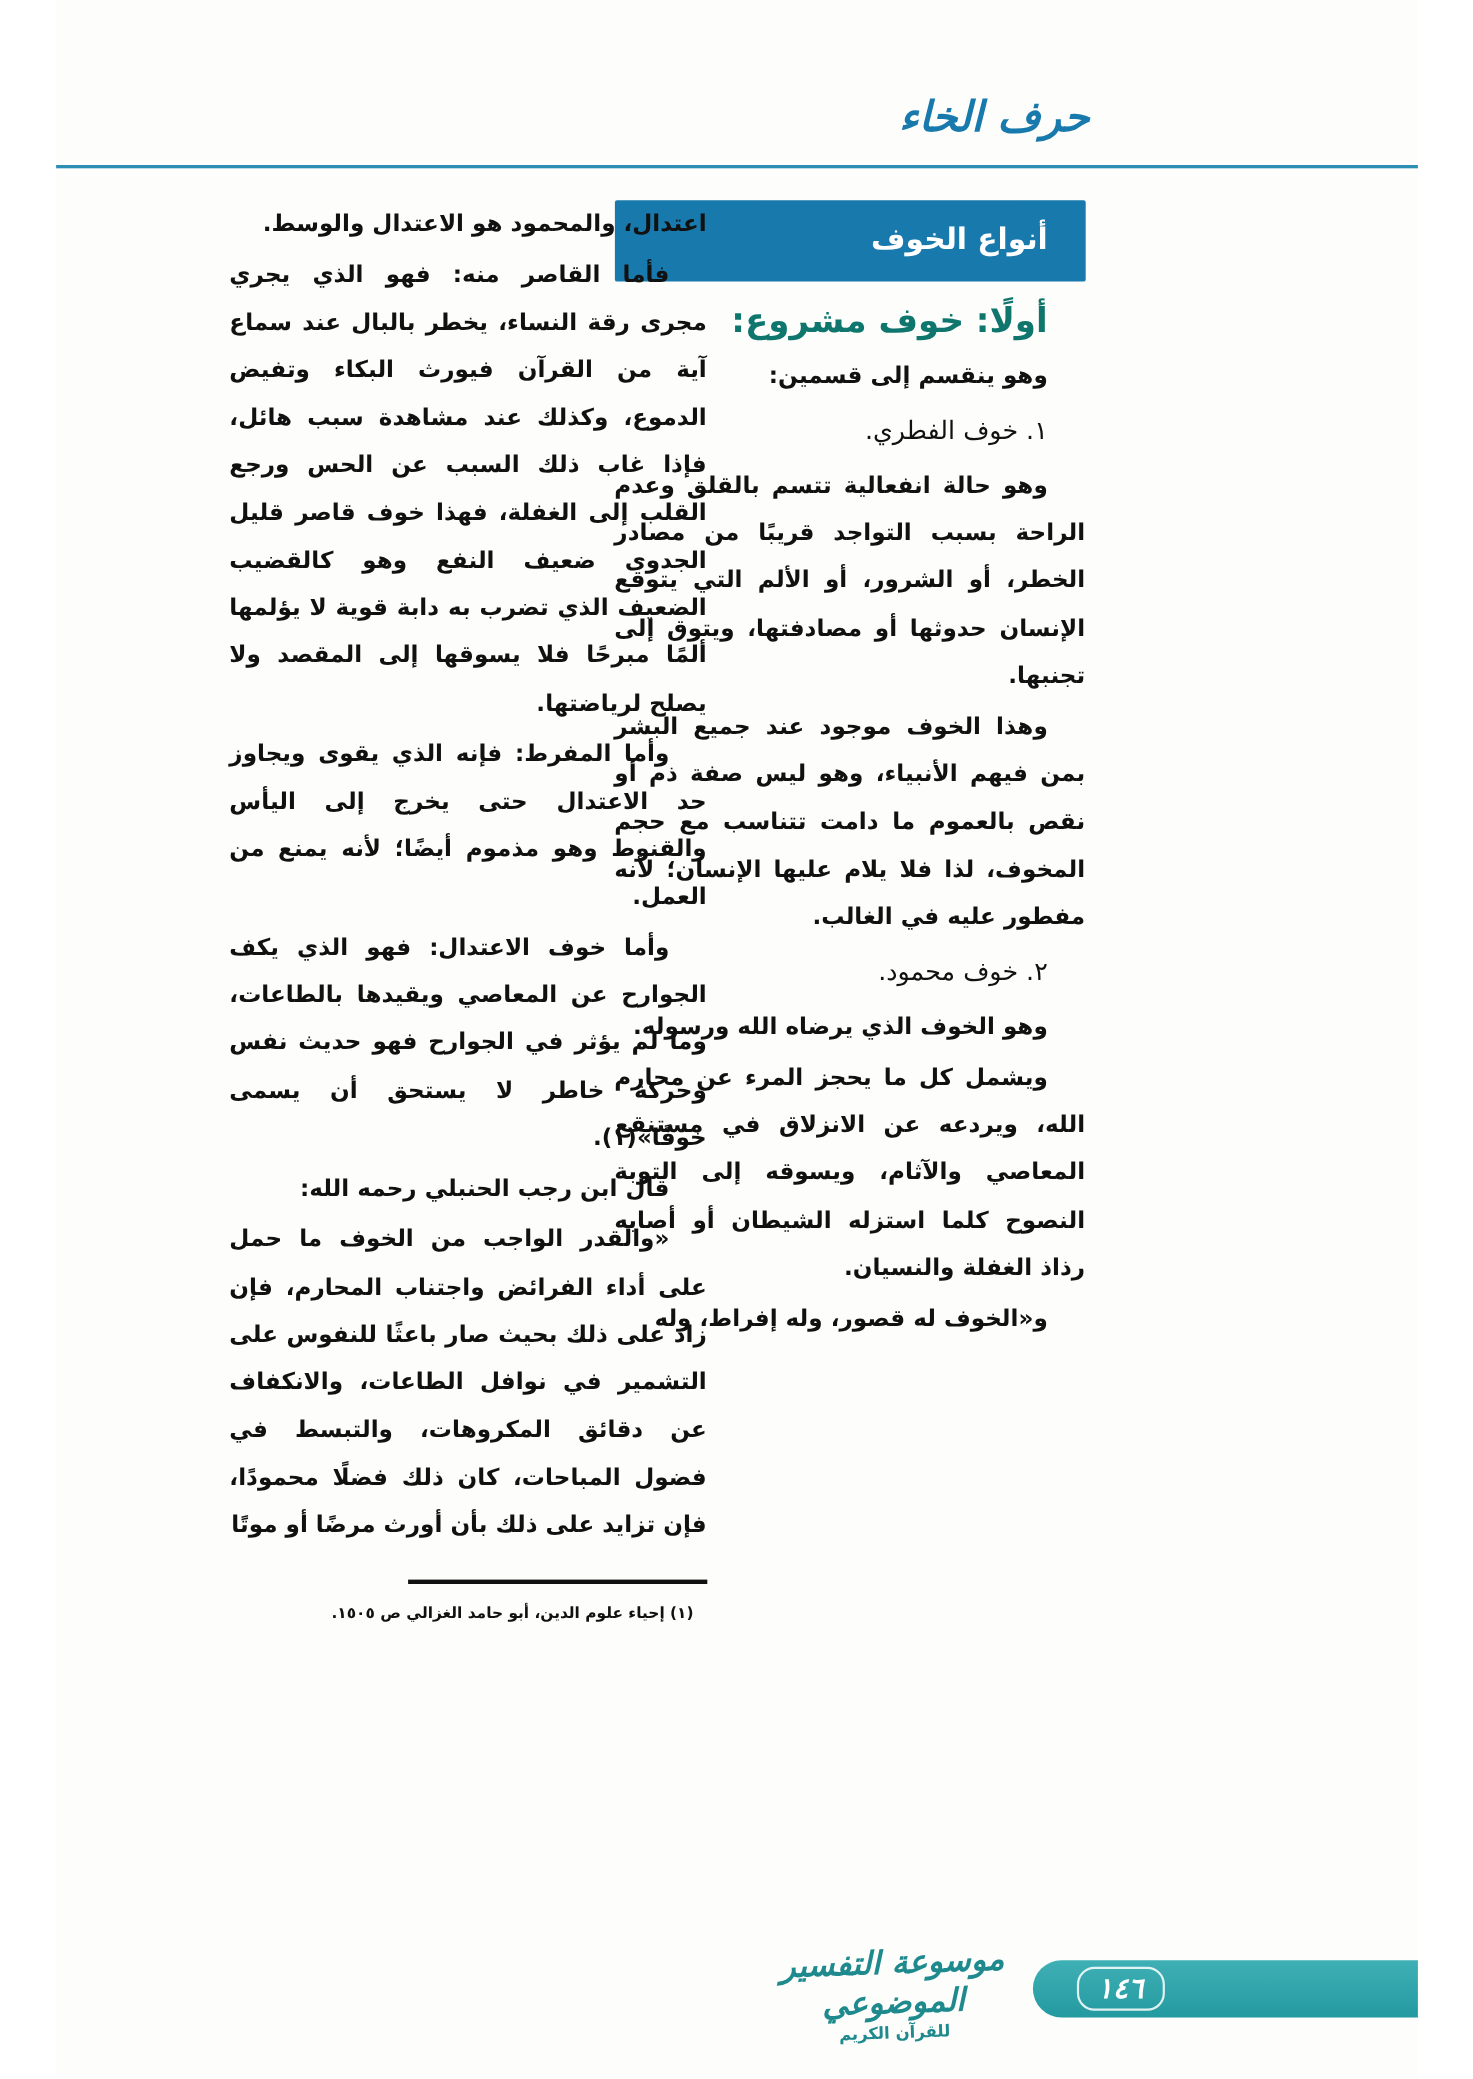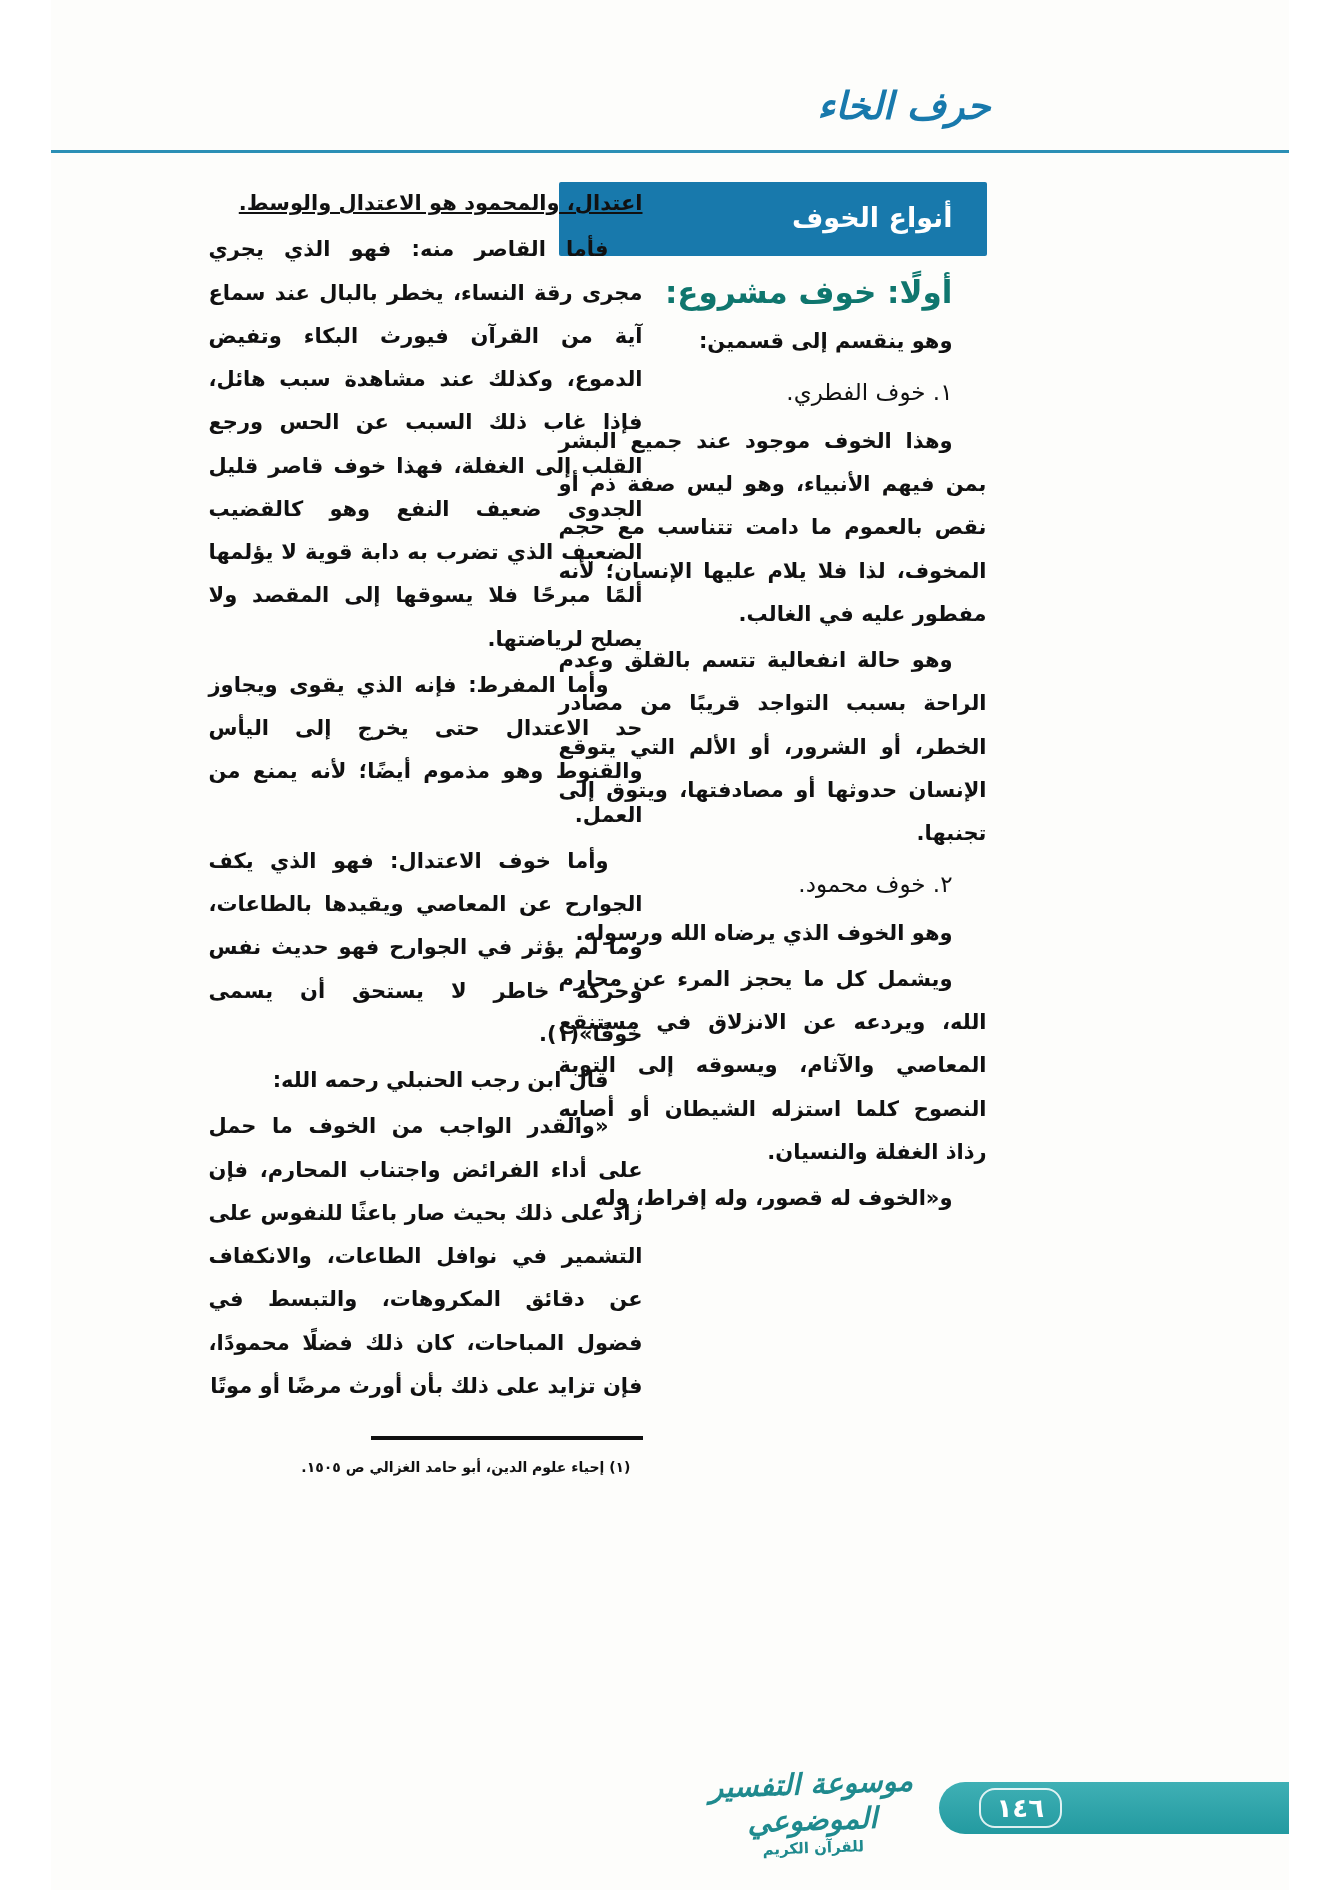--- a/index.html
+++ b/index.html
@@ -26,21 +26,21 @@
   }
   
   .col {
     position:absolute; top:182px;
     font-size:21px; font-weight:700; line-height:2.06;
     text-align:justify;
   }
   .col-right { right:302px; width:428px; }
   .col-left  { left:158px;  width:434px; }
   p.body { text-indent:34px; margin-bottom:3px; }
-  p.body.no-indent { text-indent:0;text-decoration:underline; }
+  p.body.no-indent { text-indent:0; }
   .section-box {
     background:#1879ac; color:#ffffff;
     text-align:right; font-size:27px; font-weight:bold;
     padding:8px 0 10px; margin-bottom:20px; border-radius:2px;
     text-indent:0;
   }
   .blue-heading {
     color:#0f766e; font-size:31px; font-weight:bold;
     margin:12px 0 10px; line-height:1.6; text-indent:6px;
     text-align:right;
@@ -72,37 +72,38 @@
     background:linear-gradient(180deg,#3fb0b5,#239aa0);
     border-radius:28px 0 0 28px;
   }
   .page-number {
     position:absolute; top:6px; left:40px;
     height:40px; min-width:80px;
     border:2px solid rgba(255,255,255,.85); border-radius:16px;
     color:#ffffff; font-size:26px; font-weight:bold;
     display:flex; align-items:center; justify-content:center;
     padding:0 16px;
+    font-style:italic;
   }
 </style>
 </head>
 <body>
 
 <div class="page">
 
   <div class="header-title">حرف الخاء</div>
   <div class="header-rule"></div>
 
   <div class="col col-right">
     <p class="body section-box">أنواع الخوف</p>
     <p class="body blue-heading">أولًا: خوف مشروع:</p>
     <p class="body">وهو ينقسم إلى قسمين:</p>
     <p class="body numbered-subheading">١. خوف الفطري.</p>
+    <p class="body">وهو حالة انفعالية تتسم بالقلق وعدم الراحة بسبب التواجد قريبًا من مصادر الخطر، أو الشرور، أو الألم التي يتوقع الإنسان حدوثها أو مصادفتها، ويتوق إلى تجنبها.</p>
     <p class="body">وهذا الخوف موجود عند جميع البشر بمن فيهم الأنبياء، وهو ليس صفة ذم أو نقص بالعموم ما دامت تتناسب مع حجم المخوف، لذا فلا يلام عليها الإنسان؛ لأنه مفطور عليه في الغالب.</p>
-    <p class="body">وهو حالة انفعالية تتسم بالقلق وعدم الراحة بسبب التواجد قريبًا من مصادر الخطر، أو الشرور، أو الألم التي يتوقع الإنسان حدوثها أو مصادفتها، ويتوق إلى تجنبها.</p>
     <p class="body numbered-subheading">٢. خوف محمود.</p>
     <p class="body">وهو الخوف الذي يرضاه الله ورسوله.</p>
     <p class="body">ويشمل كل ما يحجز المرء عن محارم الله، ويردعه عن الانزلاق في مستنقع المعاصي والآثام، ويسوقه إلى التوبة النصوح كلما استزله الشيطان أو أصابه رذاذ الغفلة والنسيان.</p>
     <p class="body">و«الخوف له قصور، وله إفراط، وله</p>
   </div>
 
   <div class="col col-left">
     <p class="body no-indent">اعتدال، والمحمود هو الاعتدال والوسط.</p>
     <p class="body">فأما القاصر منه: فهو الذي يجري مجرى رقة النساء، يخطر بالبال عند سماع آية من القرآن فيورث البكاء وتفيض الدموع، وكذلك عند مشاهدة سبب هائل، فإذا غاب ذلك السبب عن الحس ورجع القلب إلى الغفلة، فهذا خوف قاصر قليل الجدوى ضعيف النفع وهو كالقضيب الضعيف الذي تضرب به دابة قوية لا يؤلمها ألمًا مبرحًا فلا يسوقها إلى المقصد ولا يصلح لرياضتها.</p>
     <p class="body">وأما المفرط: فإنه الذي يقوى ويجاوز حد الاعتدال حتى يخرج إلى اليأس والقنوط وهو مذموم أيضًا؛ لأنه يمنع من العمل.</p>

